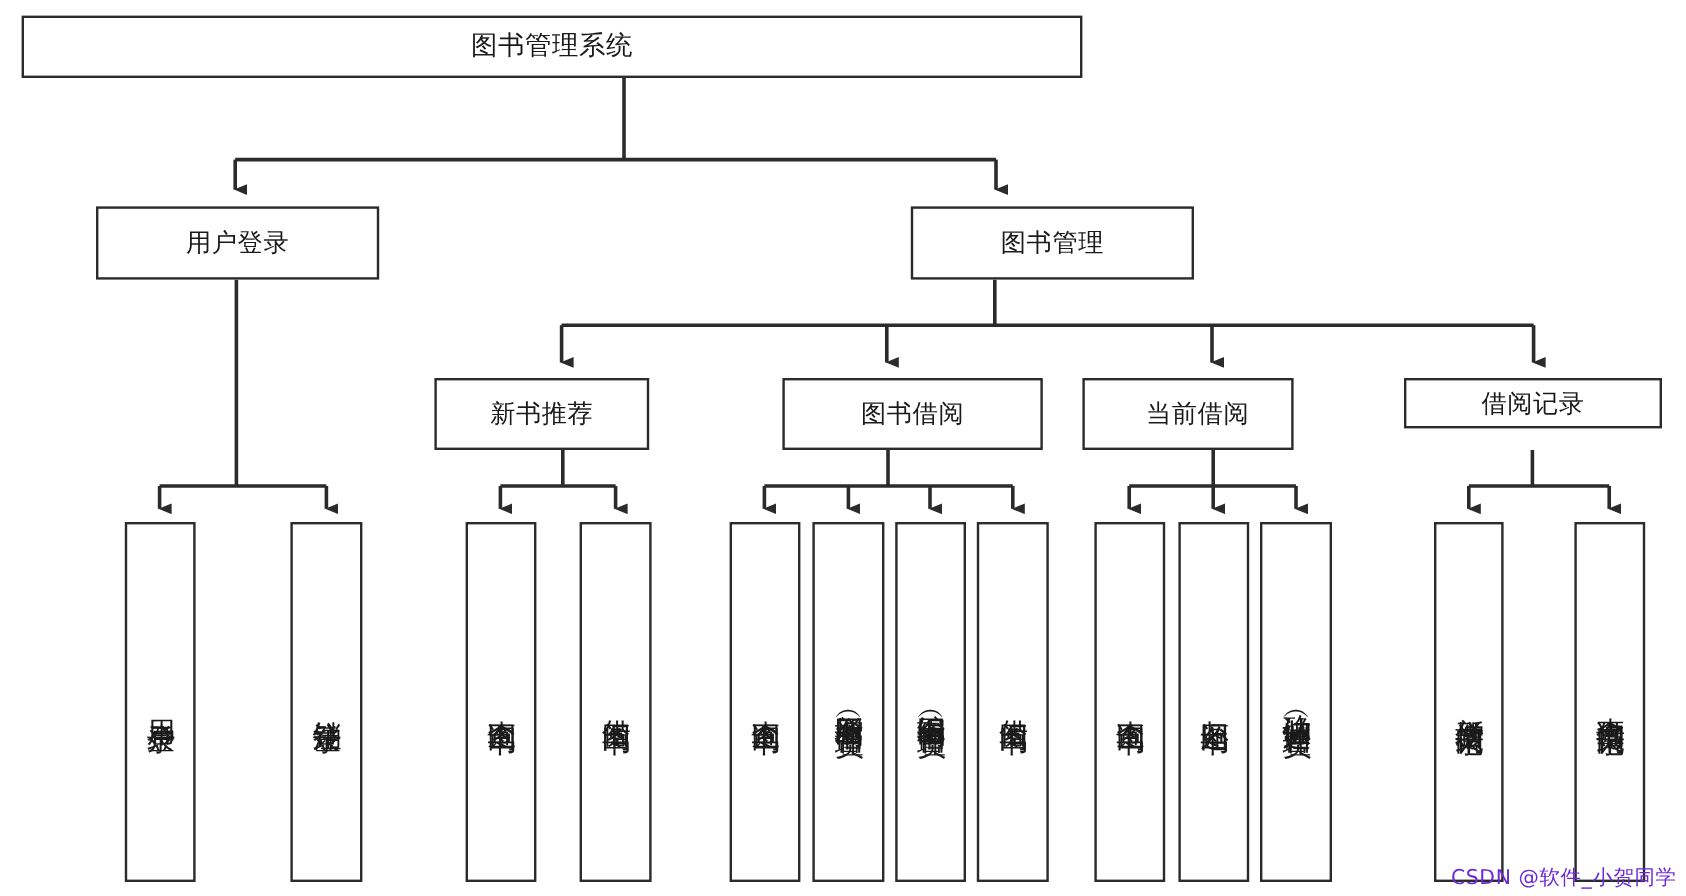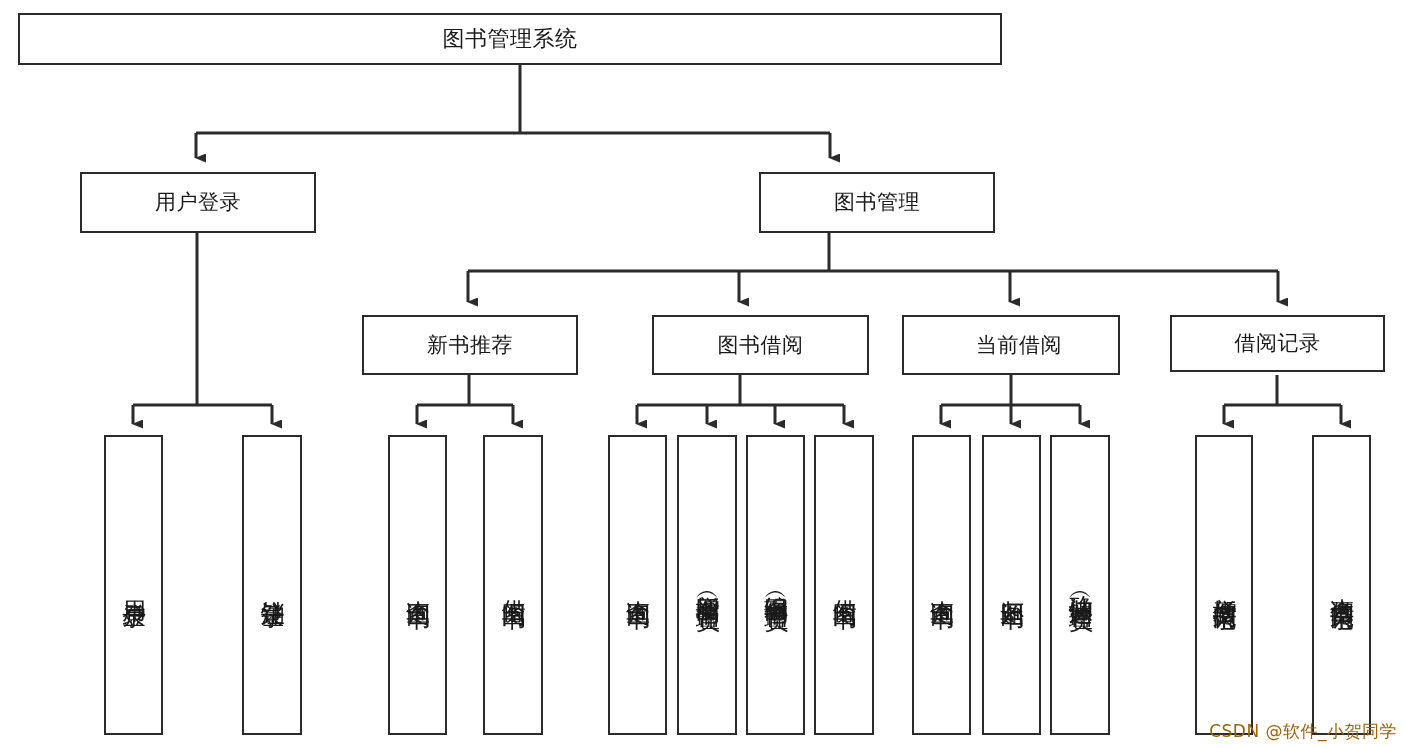--- a/index.html
+++ b/index.html
@@ -62,21 +62,21 @@
     font-size: 24px;
     line-height: 1.06;
     letter-spacing: 2px;
     max-height: 100%;
   }
   .watermark {
     position: absolute;
     right: 8px;
     bottom: 4px;
     font-size: 17px;
-    color: #a16207;
+    color: #6d28d9;
     letter-spacing: 0.5px;
     white-space: nowrap;
     user-select: none;
   }
 </style>
 </head>
 <body>
 
 <div id="diagram">
 
@@ -125,45 +125,45 @@
       <path d="M1011,405 L1011,424" marker-end="url(#arrow)"></path>
       <path d="M1080,405 L1080,424" marker-end="url(#arrow)"></path>
 
       <path d="M1277,375 L1277,405"></path>
       <path d="M1224,405 L1341,405"></path>
       <path d="M1224,405 L1224,424" marker-end="url(#arrow)"></path>
       <path d="M1341,405 L1341,424" marker-end="url(#arrow)"></path>
     </g>
   </svg>
 
-  <div class="node horiz root" style="left:18px; top:13px; width:984px; height:52px;">
+  <div class="node horiz root" style="left:18px; top:13px; width:884px; height:52px;">
     <span class="label">图书管理系统</span>
   </div>
 
   <div class="node horiz" style="left:80px; top:172px; width:236px; height:61px;">
     <span class="label">用户登录</span>
   </div>
 
   <div class="node horiz" style="left:712px; top:172px; width:236px; height:61px;margin-left:47px;">
     <span class="label">图书管理</span>
   </div>
 
-  <div class="node horiz" style="left:362px; top:315px; width:216px; height:60px;">
+  <div class="node horiz" style="left:362px; top:315px; width:179px; height:60px;">
     <span class="label">新书推荐</span>
   </div>
 
   <div class="node horiz" style="left:632px; top:315px; width:217px; height:60px;margin-left:20px;">
     <span class="label">图书借阅</span>
   </div>
 
-  <div class="node horiz" style="left:902px; top:315px; width:218px; height:60px;padding-left:16px;">
+  <div class="node horiz" style="left:902px; top:315px; width:176px; height:60px;padding-left:16px;">
     <span class="label">当前借阅</span>
   </div>
 
-  <div class="node horiz" style="left:1170px; top:315px; width:215px; height:57px;">
+  <div class="node horiz" style="left:1170px; top:315px; width:215px; height:42px;">
     <span class="label">借阅记录</span>
   </div>
 
   <div class="node vert" style="left:104px; top:435px; width:59px; height:300px;">
     <span class="label">用户登录</span>
   </div>
 
   <div class="node vert" style="left:242px; top:435px; width:60px; height:300px;">
     <span class="label">注销登录</span>
   </div>

